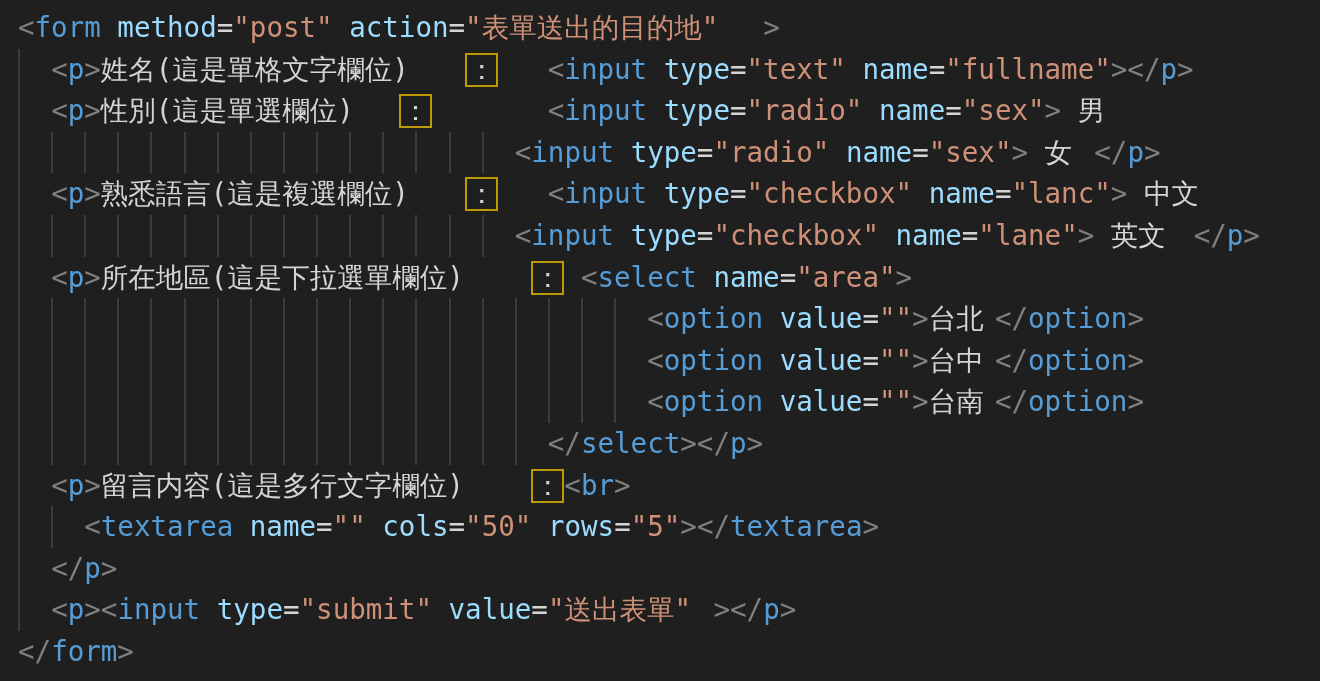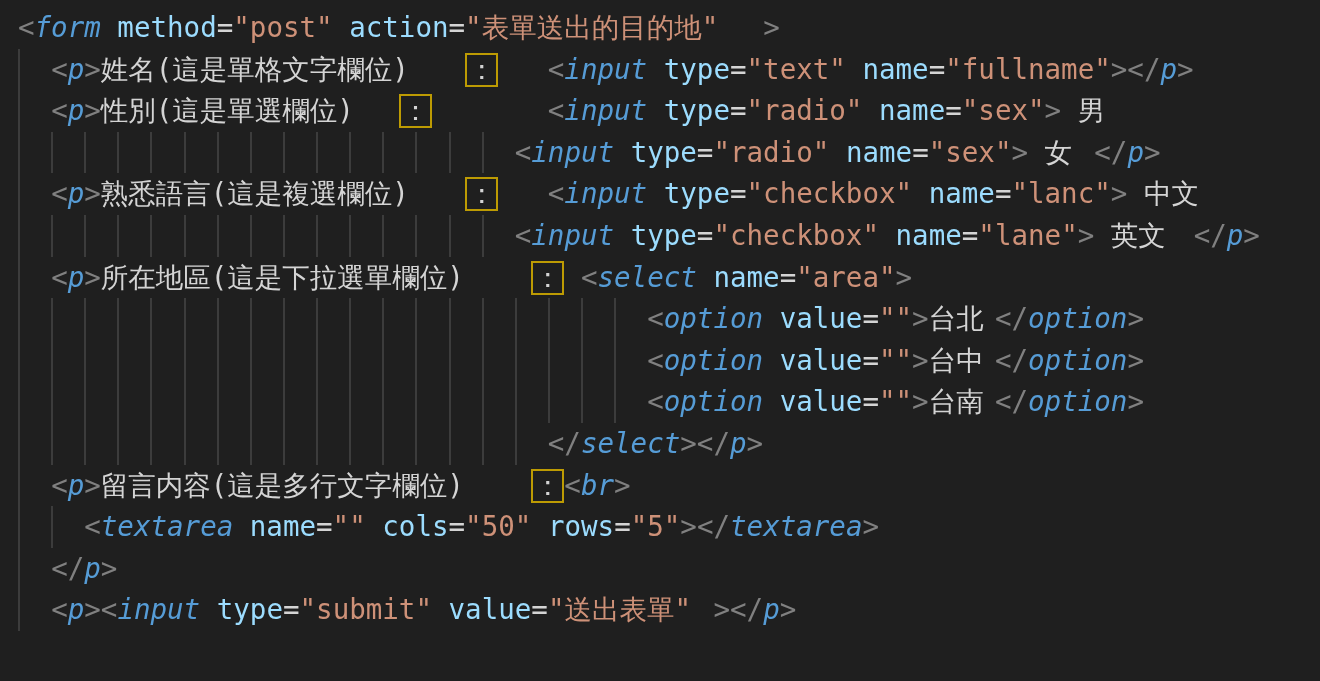--- a/index.html
+++ b/index.html
@@ -19,21 +19,21 @@
   .code-line{
     position:relative;
     height:41.6px;
     line-height:41.6px;
     font-size:27.5px;
     white-space:pre;
     padding-left:18px;
     color:#d4d4d4;
   }
   .code-line span{white-space:pre;}
-  .tok-tag{color:#569cd6;font-style:italic;}
+  .tok-tag{color:#569cd6;}
   .tok-attr{color:#9cdcfe;}
   .tok-str{color:#ce9178;}
   .tok-punct{color:#808080;}
   .tok-txt{color:#d4d4d4;}
   .tok-box{
     display:inline-block;
     width:33px;height:34px;
     line-height:29px;
     box-sizing:border-box;
     border:2px solid #bd9b03;
@@ -66,13 +66,14 @@
     <div class="code-line"><div class="indent-guide" style="left: 18px; background: rgb(60, 60, 60);"></div><div class="indent-guide" style="left: 51.12px; background: rgb(60, 60, 60);"></div><div class="indent-guide" style="left: 84.24px; background: rgb(60, 60, 60);"></div><div class="indent-guide" style="left: 117.36px; background: rgb(60, 60, 60);"></div><div class="indent-guide" style="left: 150.48px; background: rgb(60, 60, 60);"></div><div class="indent-guide" style="left: 183.6px; background: rgb(60, 60, 60);"></div><div class="indent-guide" style="left: 216.72px; background: rgb(60, 60, 60);"></div><div class="indent-guide" style="left: 249.84px; background: rgb(60, 60, 60);"></div><div class="indent-guide" style="left: 282.96px; background: rgb(60, 60, 60);"></div><div class="indent-guide" style="left: 316.08px; background: rgb(60, 60, 60);"></div><div class="indent-guide" style="left: 349.2px; background: rgb(60, 60, 60);"></div><div class="indent-guide" style="left: 382.32px; background: rgb(60, 60, 60);"></div><div class="indent-guide" style="left: 415.44px; background: rgb(60, 60, 60);"></div><div class="indent-guide" style="left: 448.56px; background: rgb(60, 60, 60);"></div><div class="indent-guide" style="left: 481.68px; background: rgb(60, 60, 60);"></div><span class="tok-txt">                              </span><span class="tok-punct">&lt;</span><span class="tok-tag">input</span><span class="tok-txt"> </span><span class="tok-attr">type</span><span class="tok-txt">=</span><span class="tok-str">"checkbox"</span><span class="tok-txt"> </span><span class="tok-attr">name</span><span class="tok-txt">=</span><span class="tok-str">"lane"</span><span class="tok-punct">&gt;</span><span class="tok-txt cjk-fixed" style="width: 99.36px;"> 英文 </span><span class="tok-punct">&lt;/</span><span class="tok-tag">p</span><span class="tok-punct">&gt;</span></div>
     <div class="code-line"><div class="indent-guide" style="left: 18px; background: rgb(60, 60, 60);"></div><span class="tok-txt">  </span><span class="tok-punct">&lt;</span><span class="tok-tag">p</span><span class="tok-punct">&gt;</span><span class="tok-txt cjk-fixed" style="width: 430.56px;">所在地區(這是下拉選單欄位)</span><span class="tok-box" style="border-color: rgb(189, 155, 3);">：</span><span class="tok-txt"> </span><span class="tok-punct">&lt;</span><span class="tok-tag">select</span><span class="tok-txt"> </span><span class="tok-attr">name</span><span class="tok-txt">=</span><span class="tok-str">"area"</span><span class="tok-punct">&gt;</span></div>
     <div class="code-line"><div class="indent-guide" style="left: 18px; background: rgb(60, 60, 60);"></div><div class="indent-guide" style="left: 51.12px; background: rgb(60, 60, 60);"></div><div class="indent-guide" style="left: 84.24px; background: rgb(60, 60, 60);"></div><div class="indent-guide" style="left: 117.36px; background: rgb(60, 60, 60);"></div><div class="indent-guide" style="left: 150.48px; background: rgb(60, 60, 60);"></div><div class="indent-guide" style="left: 183.6px; background: rgb(60, 60, 60);"></div><div class="indent-guide" style="left: 216.72px; background: rgb(60, 60, 60);"></div><div class="indent-guide" style="left: 249.84px; background: rgb(60, 60, 60);"></div><div class="indent-guide" style="left: 282.96px; background: rgb(60, 60, 60);"></div><div class="indent-guide" style="left: 316.08px; background: rgb(60, 60, 60);"></div><div class="indent-guide" style="left: 349.2px; background: rgb(60, 60, 60);"></div><div class="indent-guide" style="left: 382.32px; background: rgb(60, 60, 60);"></div><div class="indent-guide" style="left: 415.44px; background: rgb(60, 60, 60);"></div><div class="indent-guide" style="left: 448.56px; background: rgb(60, 60, 60);"></div><div class="indent-guide" style="left: 481.68px; background: rgb(60, 60, 60);"></div><div class="indent-guide" style="left: 514.8px; background: rgb(60, 60, 60);"></div><div class="indent-guide" style="left: 547.92px; background: rgb(60, 60, 60);"></div><div class="indent-guide" style="left: 581.04px; background: rgb(60, 60, 60);"></div><div class="indent-guide" style="left: 614.16px; background: rgb(60, 60, 60);"></div><span class="tok-txt">                                      </span><span class="tok-punct">&lt;</span><span class="tok-tag">option</span><span class="tok-txt"> </span><span class="tok-attr">value</span><span class="tok-txt">=</span><span class="tok-str">""</span><span class="tok-punct">&gt;</span><span class="tok-txt cjk-fixed" style="width: 66.24px;">台北</span><span class="tok-punct">&lt;/</span><span class="tok-tag">option</span><span class="tok-punct">&gt;</span></div>
     <div class="code-line"><div class="indent-guide" style="left: 18px; background: rgb(60, 60, 60);"></div><div class="indent-guide" style="left: 51.12px; background: rgb(60, 60, 60);"></div><div class="indent-guide" style="left: 84.24px; background: rgb(60, 60, 60);"></div><div class="indent-guide" style="left: 117.36px; background: rgb(60, 60, 60);"></div><div class="indent-guide" style="left: 150.48px; background: rgb(60, 60, 60);"></div><div class="indent-guide" style="left: 183.6px; background: rgb(60, 60, 60);"></div><div class="indent-guide" style="left: 216.72px; background: rgb(60, 60, 60);"></div><div class="indent-guide" style="left: 249.84px; background: rgb(60, 60, 60);"></div><div class="indent-guide" style="left: 282.96px; background: rgb(60, 60, 60);"></div><div class="indent-guide" style="left: 316.08px; background: rgb(60, 60, 60);"></div><div class="indent-guide" style="left: 349.2px; background: rgb(60, 60, 60);"></div><div class="indent-guide" style="left: 382.32px; background: rgb(60, 60, 60);"></div><div class="indent-guide" style="left: 415.44px; background: rgb(60, 60, 60);"></div><div class="indent-guide" style="left: 448.56px; background: rgb(60, 60, 60);"></div><div class="indent-guide" style="left: 481.68px; background: rgb(60, 60, 60);"></div><div class="indent-guide" style="left: 514.8px; background: rgb(60, 60, 60);"></div><div class="indent-guide" style="left: 547.92px; background: rgb(60, 60, 60);"></div><div class="indent-guide" style="left: 581.04px; background: rgb(60, 60, 60);"></div><div class="indent-guide" style="left: 614.16px; background: rgb(60, 60, 60);"></div><span class="tok-txt">                                      </span><span class="tok-punct">&lt;</span><span class="tok-tag">option</span><span class="tok-txt"> </span><span class="tok-attr">value</span><span class="tok-txt">=</span><span class="tok-str">""</span><span class="tok-punct">&gt;</span><span class="tok-txt cjk-fixed" style="width: 66.24px;">台中</span><span class="tok-punct">&lt;/</span><span class="tok-tag">option</span><span class="tok-punct">&gt;</span></div>
     <div class="code-line"><div class="indent-guide" style="left: 18px; background: rgb(60, 60, 60);"></div><div class="indent-guide" style="left: 51.12px; background: rgb(60, 60, 60);"></div><div class="indent-guide" style="left: 84.24px; background: rgb(60, 60, 60);"></div><div class="indent-guide" style="left: 117.36px; background: rgb(60, 60, 60);"></div><div class="indent-guide" style="left: 150.48px; background: rgb(60, 60, 60);"></div><div class="indent-guide" style="left: 183.6px; background: rgb(60, 60, 60);"></div><div class="indent-guide" style="left: 216.72px; background: rgb(60, 60, 60);"></div><div class="indent-guide" style="left: 249.84px; background: rgb(60, 60, 60);"></div><div class="indent-guide" style="left: 282.96px; background: rgb(60, 60, 60);"></div><div class="indent-guide" style="left: 316.08px; background: rgb(60, 60, 60);"></div><div class="indent-guide" style="left: 349.2px; background: rgb(60, 60, 60);"></div><div class="indent-guide" style="left: 382.32px; background: rgb(60, 60, 60);"></div><div class="indent-guide" style="left: 415.44px; background: rgb(60, 60, 60);"></div><div class="indent-guide" style="left: 448.56px; background: rgb(60, 60, 60);"></div><div class="indent-guide" style="left: 481.68px; background: rgb(60, 60, 60);"></div><div class="indent-guide" style="left: 514.8px; background: rgb(60, 60, 60);"></div><div class="indent-guide" style="left: 547.92px; background: rgb(60, 60, 60);"></div><div class="indent-guide" style="left: 581.04px; background: rgb(60, 60, 60);"></div><div class="indent-guide" style="left: 614.16px; background: rgb(60, 60, 60);"></div><span class="tok-txt">                                      </span><span class="tok-punct">&lt;</span><span class="tok-tag">option</span><span class="tok-txt"> </span><span class="tok-attr">value</span><span class="tok-txt">=</span><span class="tok-str">""</span><span class="tok-punct">&gt;</span><span class="tok-txt cjk-fixed" style="width: 66.24px;">台南</span><span class="tok-punct">&lt;/</span><span class="tok-tag">option</span><span class="tok-punct">&gt;</span></div>
     <div class="code-line"><div class="indent-guide" style="left: 18px; background: rgb(60, 60, 60);"></div><div class="indent-guide" style="left: 51.12px; background: rgb(60, 60, 60);"></div><div class="indent-guide" style="left: 84.24px; background: rgb(60, 60, 60);"></div><div class="indent-guide" style="left: 117.36px; background: rgb(60, 60, 60);"></div><div class="indent-guide" style="left: 150.48px; background: rgb(60, 60, 60);"></div><div class="indent-guide" style="left: 183.6px; background: rgb(60, 60, 60);"></div><div class="indent-guide" style="left: 216.72px; background: rgb(60, 60, 60);"></div><div class="indent-guide" style="left: 249.84px; background: rgb(60, 60, 60);"></div><div class="indent-guide" style="left: 282.96px; background: rgb(60, 60, 60);"></div><div class="indent-guide" style="left: 316.08px; background: rgb(60, 60, 60);"></div><div class="indent-guide" style="left: 349.2px; background: rgb(60, 60, 60);"></div><div class="indent-guide" style="left: 382.32px; background: rgb(60, 60, 60);"></div><div class="indent-guide" style="left: 415.44px; background: rgb(60, 60, 60);"></div><div class="indent-guide" style="left: 448.56px; background: rgb(60, 60, 60);"></div><div class="indent-guide" style="left: 481.68px; background: rgb(60, 60, 60);"></div><div class="indent-guide" style="left: 514.8px; background: rgb(60, 60, 60);"></div><span class="tok-txt">                                </span><span class="tok-punct">&lt;/</span><span class="tok-tag">select</span><span class="tok-punct">&gt;&lt;/</span><span class="tok-tag">p</span><span class="tok-punct">&gt;</span></div>
     <div class="code-line"><div class="indent-guide" style="left: 18px; background: rgb(60, 60, 60);"></div><span class="tok-txt">  </span><span class="tok-punct">&lt;</span><span class="tok-tag">p</span><span class="tok-punct">&gt;</span><span class="tok-txt cjk-fixed" style="width: 430.56px;">留言内容(這是多行文字欄位)</span><span class="tok-box" style="border-color: rgb(189, 155, 3);">：</span><span class="tok-punct">&lt;</span><span class="tok-tag">br</span><span class="tok-punct">&gt;</span></div>
     <div class="code-line"><div class="indent-guide" style="left: 18px; background: rgb(60, 60, 60);"></div><div class="indent-guide" style="left: 51.12px; background: rgb(60, 60, 60);"></div><span class="tok-txt">    </span><span class="tok-punct">&lt;</span><span class="tok-tag">textarea</span><span class="tok-txt"> </span><span class="tok-attr">name</span><span class="tok-txt">=</span><span class="tok-str">""</span><span class="tok-txt"> </span><span class="tok-attr">cols</span><span class="tok-txt">=</span><span class="tok-str">"50"</span><span class="tok-txt"> </span><span class="tok-attr">rows</span><span class="tok-txt">=</span><span class="tok-str">"5"</span><span class="tok-punct">&gt;&lt;/</span><span class="tok-tag">textarea</span><span class="tok-punct">&gt;</span></div>
     <div class="code-line"><div class="indent-guide" style="left: 18px; background: rgb(60, 60, 60);"></div><span class="tok-txt">  </span><span class="tok-punct">&lt;/</span><span class="tok-tag">p</span><span class="tok-punct">&gt;</span></div>
     <div class="code-line"><div class="indent-guide" style="left: 18px; background: rgb(60, 60, 60);"></div><span class="tok-txt">  </span><span class="tok-punct">&lt;</span><span class="tok-tag">p</span><span class="tok-punct">&gt;</span><span class="tok-punct">&lt;</span><span class="tok-tag">input</span><span class="tok-txt"> </span><span class="tok-attr">type</span><span class="tok-txt">=</span><span class="tok-str">"submit"</span><span class="tok-txt"> </span><span class="tok-attr">value</span><span class="tok-txt">=</span><span class="tok-str cjk-fixed" style="width: 165.6px;">"送出表單"</span><span class="tok-punct">&gt;&lt;/</span><span class="tok-tag">p</span><span class="tok-punct">&gt;</span></div>
+    <div class="code-line"><span class="tok-punct">&lt;/</span><span class="tok-tag">form</span><span class="tok-punct">&gt;</span></div>
   </div>
 
 </body></html>

